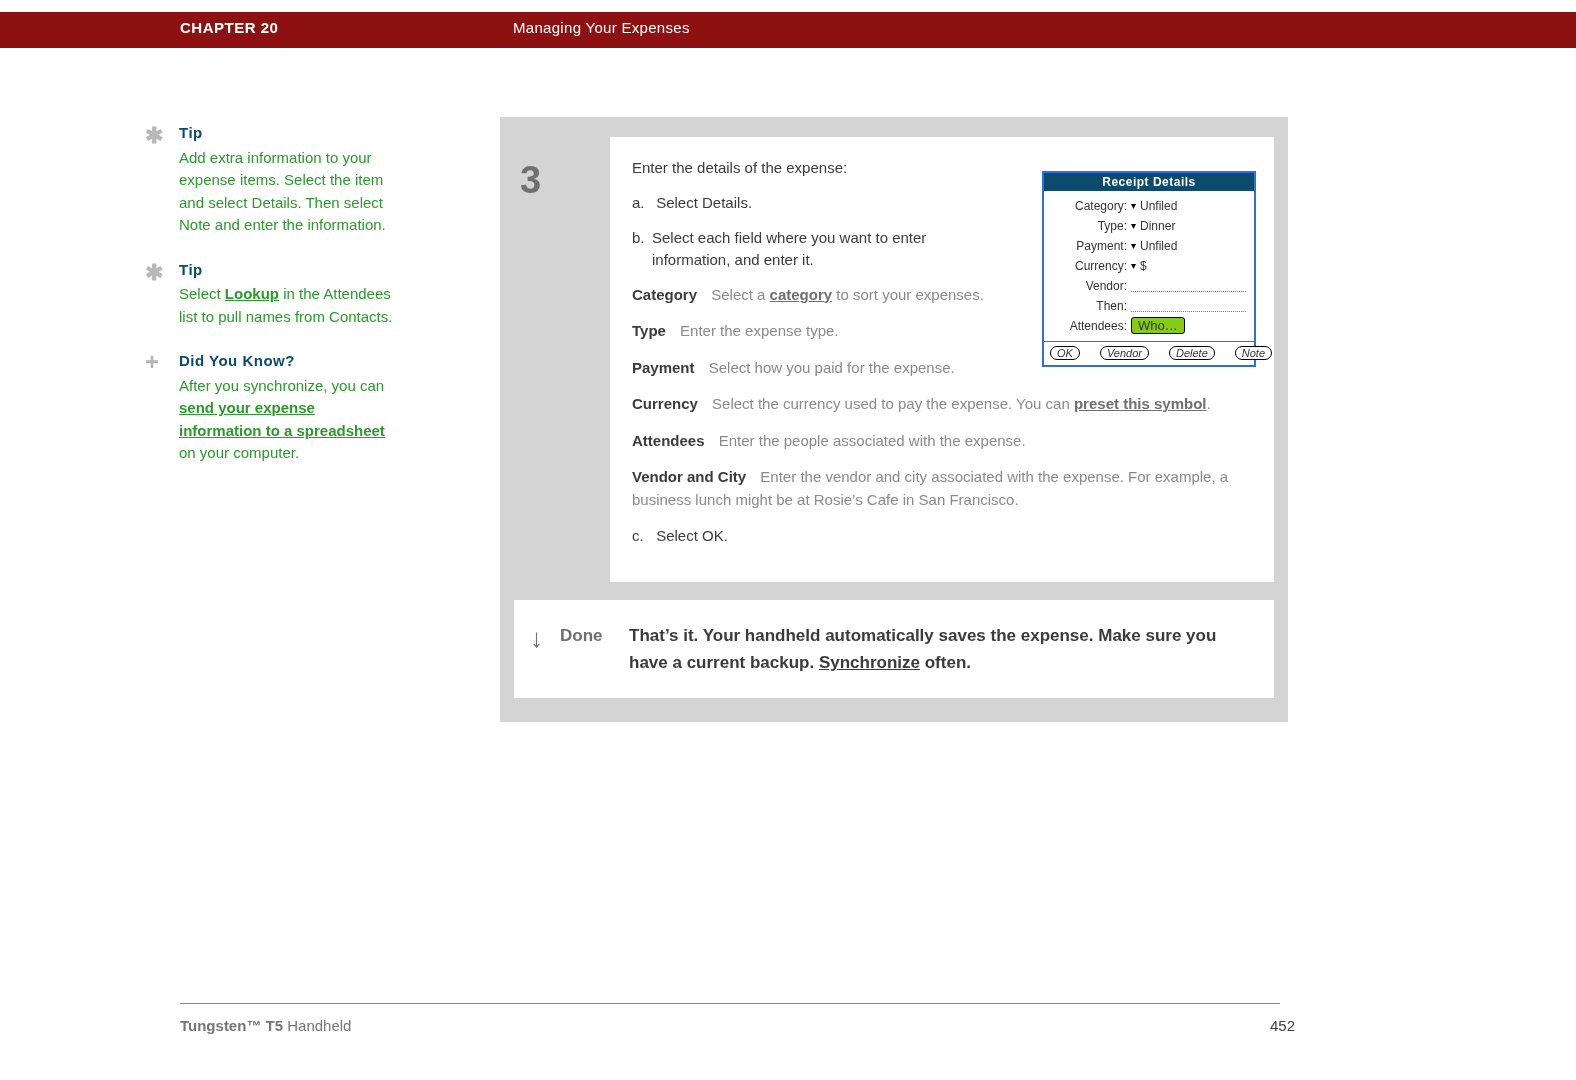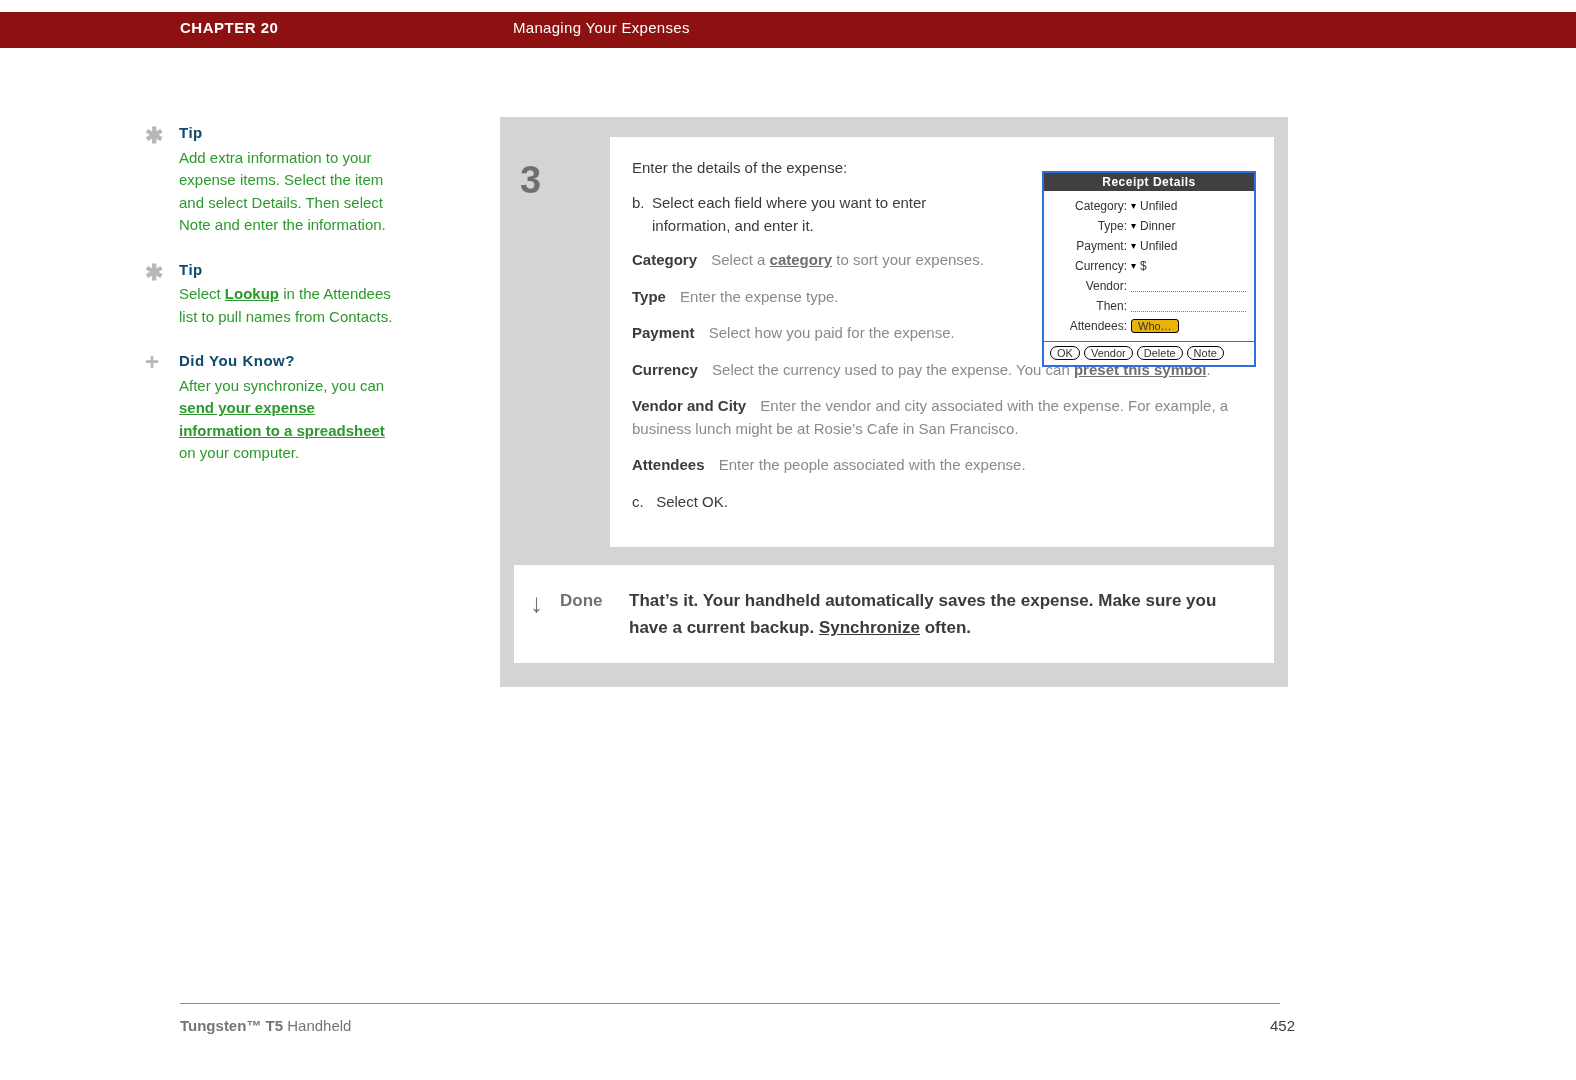--- a/index.html
+++ b/index.html
@@ -133,21 +133,21 @@
   .receipt-dialog {
     position: absolute;
     right: 18px;
     top: 34px;
     width: 210px;
     border: 2px solid #2e6fe0;
     background: #fff;
     font-size: 12px;
   }
   .receipt-dialog .titlebar {
-    background: #404040;
+    background: #0c4a6e;
     color: #fff;
     font-weight: 700;
     text-align: center;
     padding: 2px 0;
     letter-spacing: 0.5px;
     font-size: 12px;
   }
   .receipt-dialog .form { padding: 6px 8px 4px 8px; }
   .receipt-dialog .row {
     display: flex;
@@ -166,28 +166,29 @@
   .receipt-dialog .row .dots {
     flex: 1;
     border-bottom: 1px dotted #777;
     height: 11px;
   }
   .receipt-dialog .row .btnv {
     display:inline-block;
     border: 1px solid #000;
     border-radius: 3px;
     padding: 0 6px;
-    font-size: 11px;
-    background: #eab308;
+    font-size: 13px;
+    background: #84cc16;
   }
   .receipt-dialog .btns {
     border-top: 1px solid #2e6fe0;
     padding: 4px 6px 5px 6px;
     display: flex;
-    gap: 4px;
+    gap: 20px;
+    font-style: italic;
   }
   .receipt-dialog .btns .btnv {
     border: 1px solid #000;
     border-radius: 8px;
     padding: 0 6px;
     font-size: 11px;
     background:#fff;
   }
 
   
@@ -285,20 +286,24 @@
   </div>
 
   <div class="main-panel">
 
     <div class="step-box">
       <span class="step-number">3</span>
 
       <div class="intro">Enter the details of the expense:</div>
 
       <div class="sublist">
+        <div class="item">
+          <span class="lbl">a.</span>
+          <span>Select Details.</span>
+        </div>
         <div class="item b">
           <span class="lbl" style="float:left">b.</span>
           <span class="txt">Select each field where you want to enter information, and enter it.</span>
         </div>
       </div>
 
       <div class="field-explain">
         <span class="fname">Category</span>
         <span>Select a </span><span class="inline-link">category</span><span> to sort your expenses.</span>
       </div>
@@ -312,27 +317,27 @@
         <span class="fname">Payment</span>
         <span>Select how you paid for the expense.</span>
       </div>
 
       <div class="field-explain">
         <span class="fname">Currency</span>
         <span>Select the currency used to pay the expense. You can </span><span class="inline-link">preset this symbol</span><span>.</span>
       </div>
 
       <div class="field-explain">
+        <span class="fname">Attendees</span>
+        <span>Enter the people associated with the expense.</span>
+      </div>
+
+      <div class="field-explain">
         <span class="fname">Vendor and City</span>
         <span>Enter the vendor and city associated with the expense. For example, a business lunch might be at Rosie’s Cafe in San Francisco.</span>
-      </div>
-
-      <div class="field-explain">
-        <span class="fname">Attendees</span>
-        <span>Enter the people associated with the expense.</span>
       </div>
 
       <div class="sublist">
         <div class="item">
           <span class="lbl">c.</span>
           <span>Select OK.</span>
         </div>
       </div>
 
       <div class="receipt-dialog">

